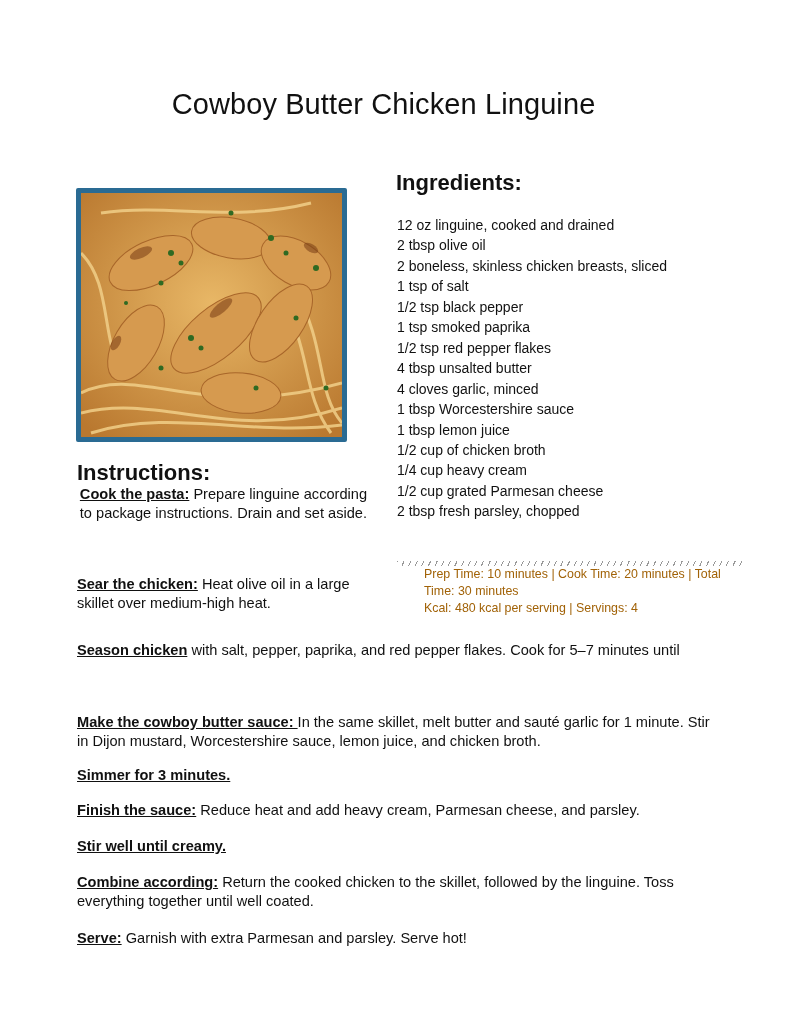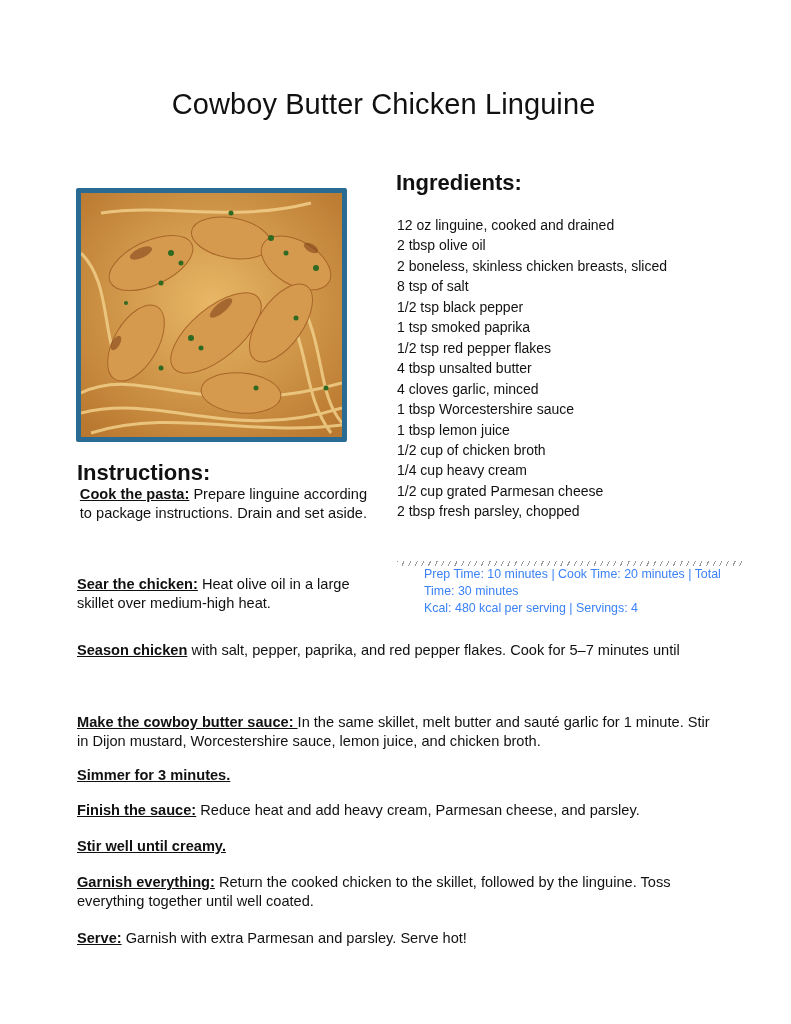--- a/index.html
+++ b/index.html
@@ -27,21 +27,21 @@
   .ing-list {
     position: absolute; left: 397px; top: 215px; margin: 0; padding: 0;
     list-style: none; font-size: 14px; line-height: 20.45px;
   }
   .divider {
     position: absolute; left: 397px; top: 561px; width: 345px; height: 5px;
     background-image: repeating-linear-gradient(115deg, #999 0 1px, transparent 1px 6px);
   }
   .meta {
     position: absolute; left: 424px; top: 566px; width: 320px;
-    font-size: 12.4px; line-height: 17px; color: #3b82f6;
+    font-size: 12.4px; line-height: 17px; color: #a16207;
   }
   .meta p { margin: 0; }
 
   .instr-head {
     position: absolute; left: 77px; top: 460px; margin: 0;
     font-size: 22px; font-weight: bold;
   }
   .step { position: absolute; left: 77px; margin: 0; font-size: 14.6px; line-height: 19px; }
   .step .lead { font-weight: bold; text-decoration: underline; }
   .s1 { top: 485px; width: 290px; text-align: right; }
@@ -110,21 +110,21 @@
         <circle cx="45" cy="110" r="2"></circle>
     </g>
   </svg>
 </div>
 
 <h2 class="ing-head">Ingredients:</h2>
 <ul class="ing-list">
   <li>12 oz linguine, cooked and drained</li>
   <li>2 tbsp olive oil</li>
   <li>2 boneless, skinless chicken breasts, sliced</li>
-  <li>8 tsp of salt</li>
+  <li>1 tsp of salt</li>
   <li>1/2 tsp black pepper</li>
   <li>1 tsp smoked paprika</li>
   <li>1/2 tsp red pepper flakes</li>
   <li>4 tbsp unsalted butter</li>
   <li>4 cloves garlic, minced</li>
   <li>1 tbsp Worcestershire sauce</li>
   <li>1 tbsp lemon juice</li>
   <li>1/2 cup of chicken broth</li>
   <li>1/4 cup heavy cream</li>
   <li>1/2 cup grated Parmesan cheese</li>
@@ -141,14 +141,14 @@
 
 <p class="step s1"><span class="lead">Cook the pasta:</span><span> Prepare linguine according to package instructions. Drain and set aside.</span></p>
 <p class="step s2"><span class="lead">Sear the chicken:</span><span> Heat olive oil in a large skillet over medium-high heat.</span></p>
 <p class="step s3">
     <span class="l1"><span class="lead">Season chicken</span><span> with salt, pepper, paprika, and red pepper flakes. Cook for 5–7 minutes until</span></span>
   </p>
 <p class="step s4"><span class="lead">Make the cowboy butter sauce: </span><span>In the same skillet, melt butter and sauté garlic for 1 minute. Stir in Dijon mustard, Worcestershire sauce, lemon juice, and chicken broth.</span></p>
 <p class="step s5"><span class="lead">Simmer for 3 minutes.</span><span></span></p>
 <p class="step s6"><span class="lead">Finish the sauce:</span><span> Reduce heat and add heavy cream, Parmesan cheese, and parsley.</span></p>
 <p class="step s7"><span class="lead">Stir well until creamy.</span><span></span></p>
-<p class="step s8"><span class="lead">Garnish everything:</span><span> Return the cooked chicken to the skillet, followed by the linguine. Toss everything together until well coated.</span></p>
+<p class="step s8"><span class="lead">Combine according:</span><span> Return the cooked chicken to the skillet, followed by the linguine. Toss everything together until well coated.</span></p>
 <p class="step s9"><span class="lead">Serve:</span><span> Garnish with extra Parmesan and parsley. Serve hot!</span></p>
 
 </body></html>

